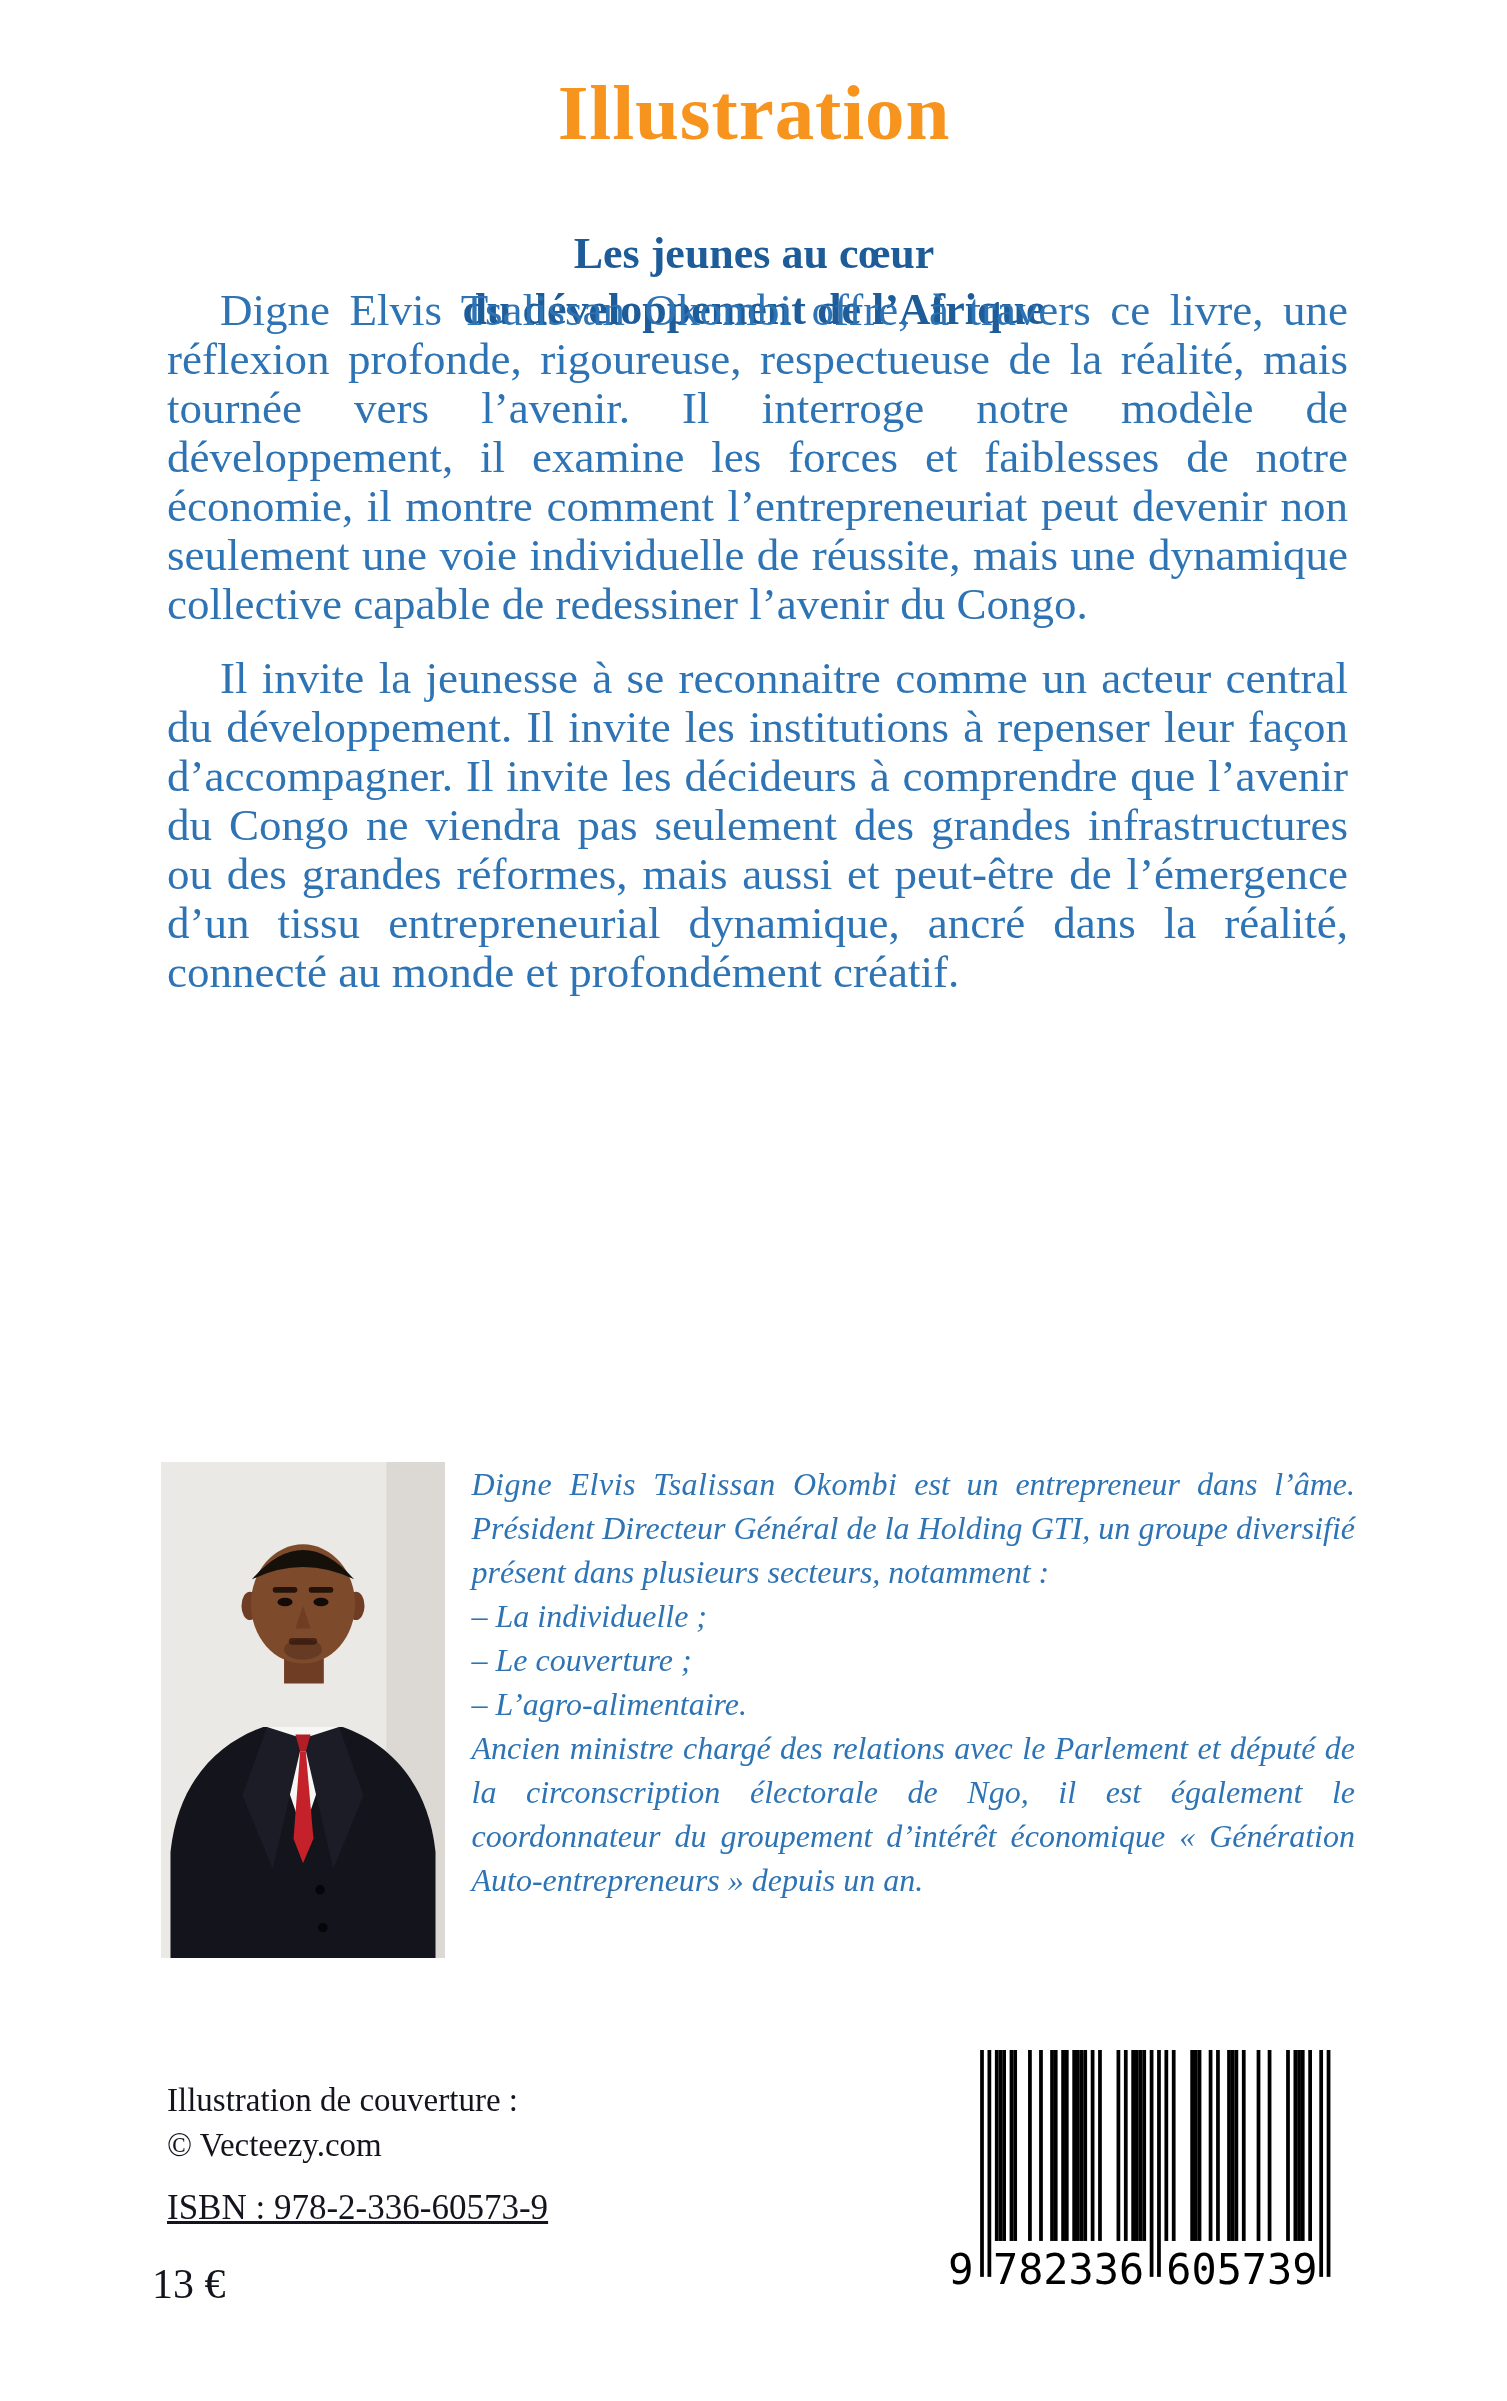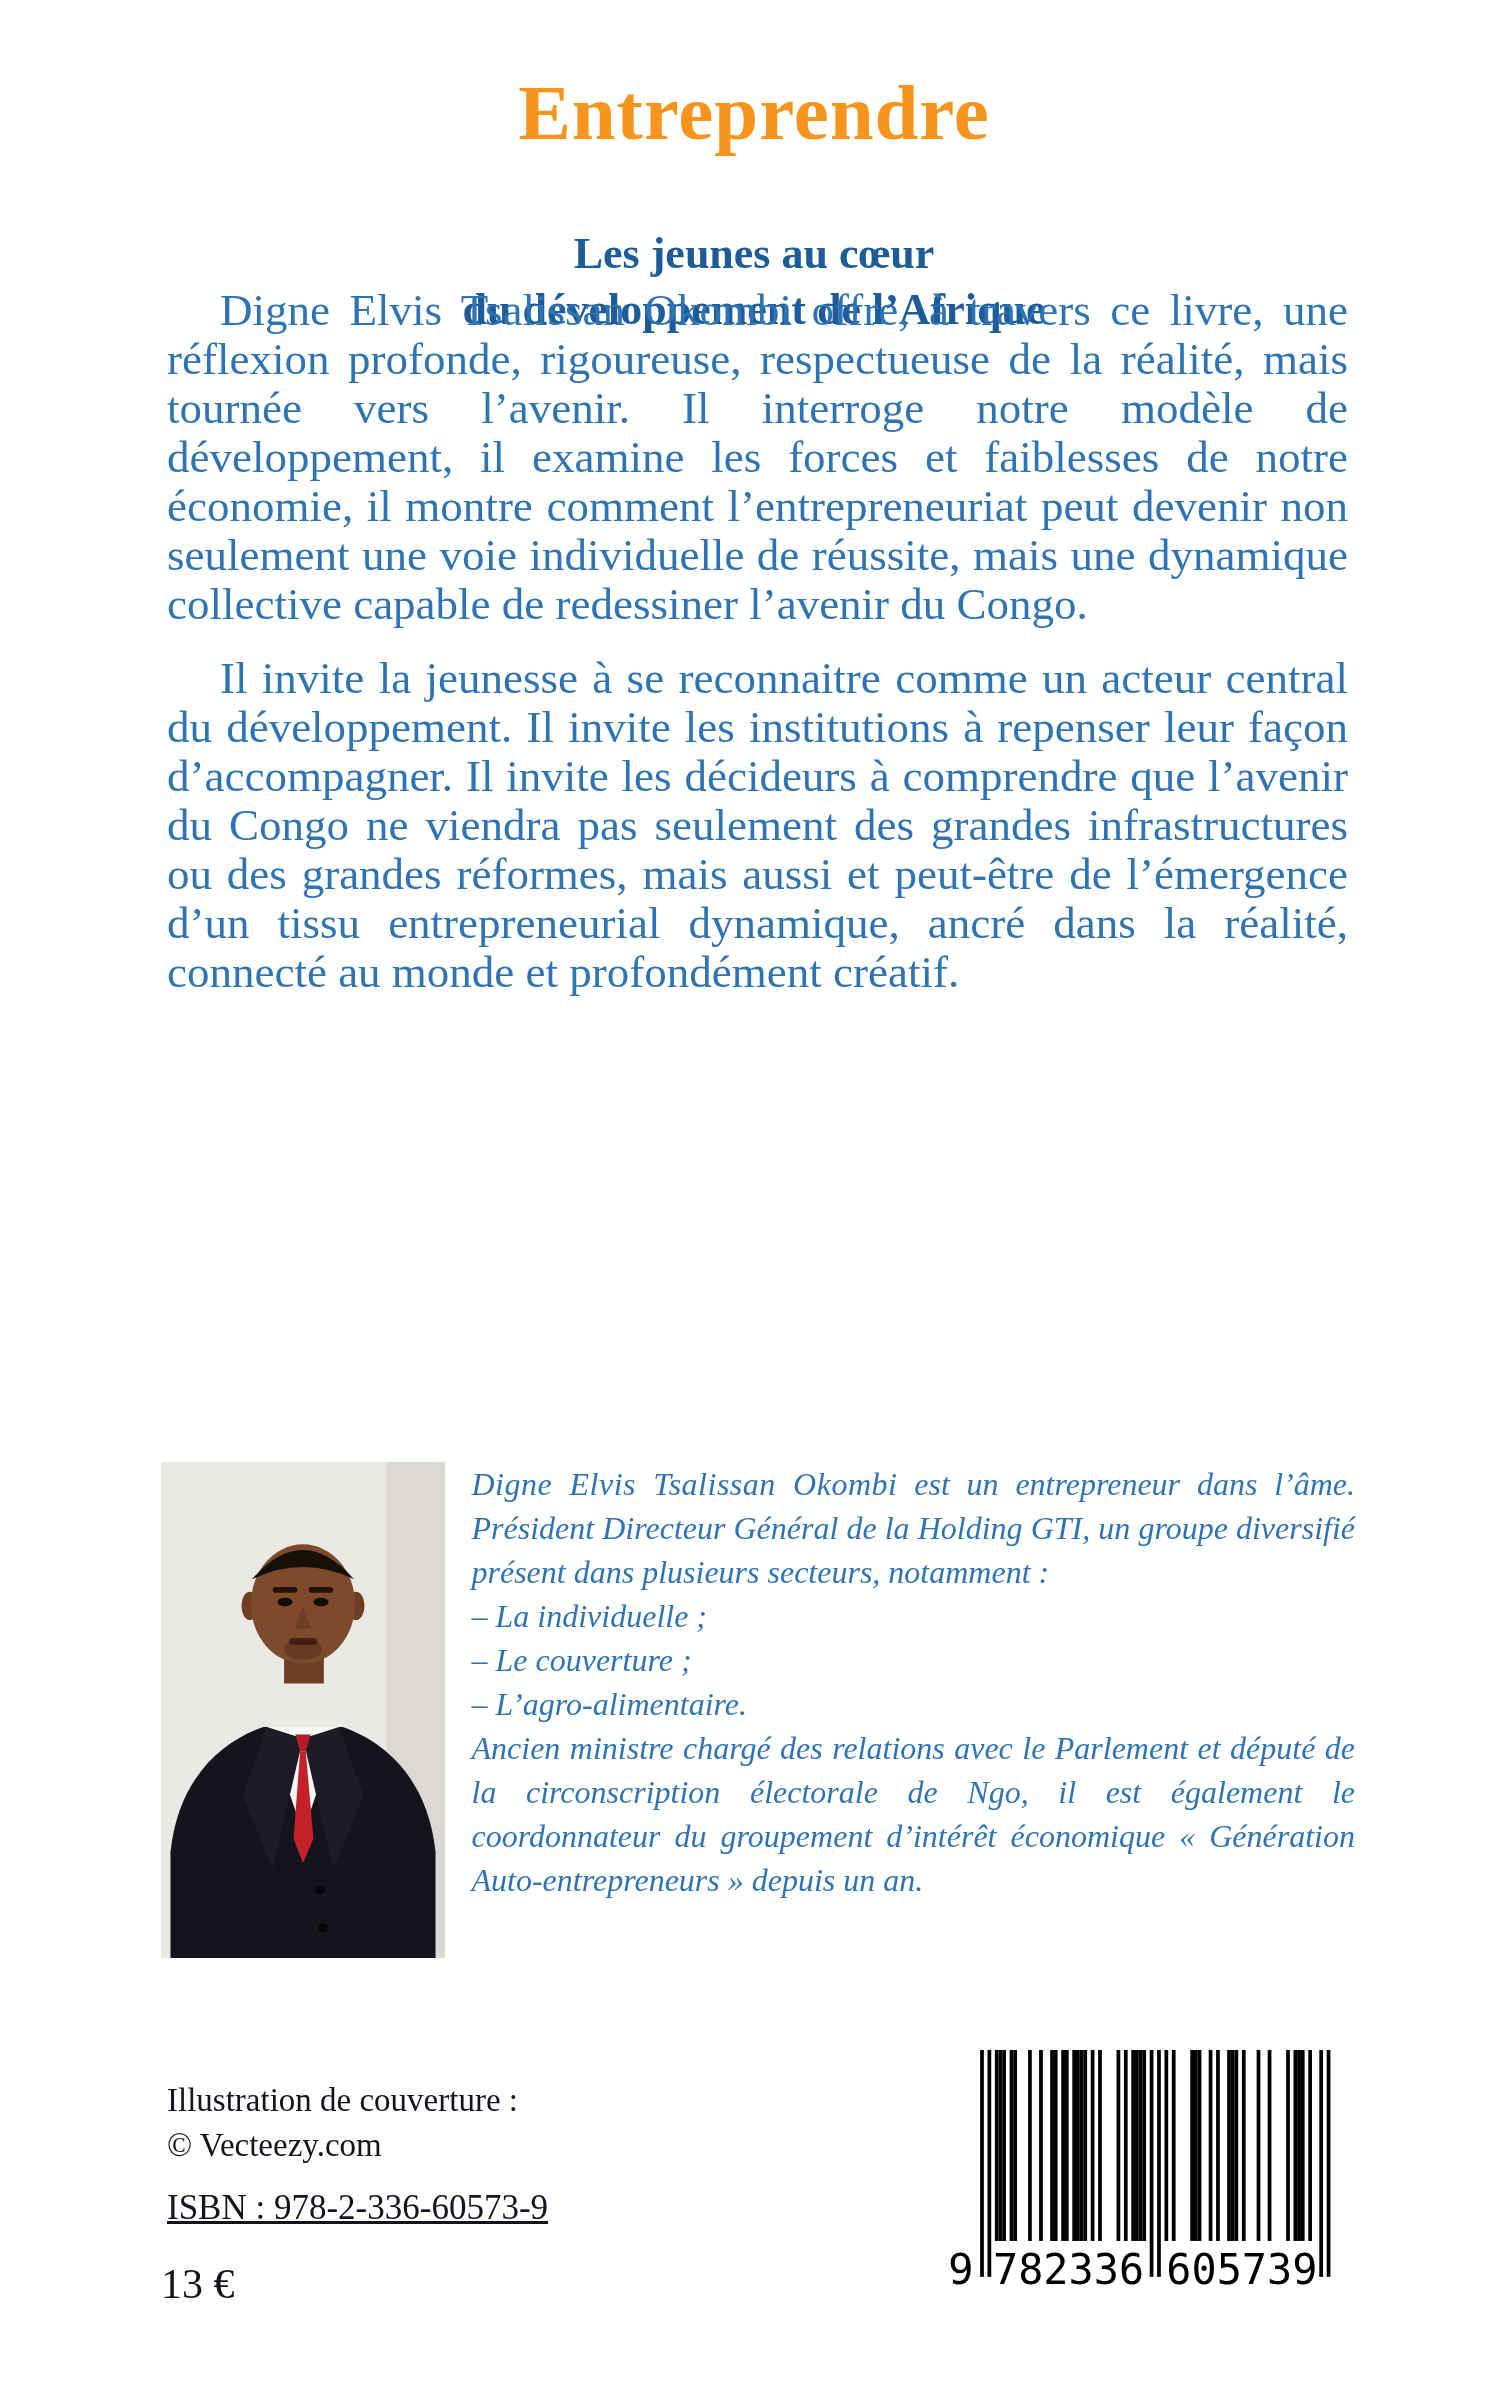--- a/index.html
+++ b/index.html
@@ -68,37 +68,37 @@
   }
   .isbn {
     position: absolute;
     top: 2188px; left: 167px;
     font-size: 35px;
     color: var(--footer-text, #14141E);
     text-decoration: underline;
   }
   .price {
     position: absolute;
-    top: 2260px; left: 161px;
+    top: 2260px; left: 152px;
     font-size: 42px;
     color: var(--footer-text, #14141E);
   }
   .barcode {
     position: absolute;
     top: 2050px; left: 946px;
     width: 401px; height: 242px;
     background: #ffffff;
   }
 </style>
 </head>
 <body>
 
 <div class="page">
 
-  <h1 class="title">Entreprendre</h1>
+  <h1 class="title">Illustration</h1>
 
   <div class="subtitle">
     <div>Les jeunes au cœur</div>
     <div>du développement de l’Afrique</div>
   </div>
 
   <div class="description">
     <p class="desc-para">Digne Elvis Tsalissan Okombi offre, à travers ce livre, une réflexion profonde, rigoureuse, respectueuse de la réalité, mais tournée vers l’avenir. Il interroge notre modèle de développement, il examine les forces et faiblesses de notre économie, il montre comment l’entrepreneuriat peut devenir non seulement une voie individuelle de réussite, mais une dynamique collective capable de redessiner l’avenir du Congo.</p>
     <p class="desc-para">Il invite la jeunesse à se reconnaitre comme un acteur central du développement. Il invite les institutions à repenser leur façon d’accompagner. Il invite les décideurs à comprendre que l’avenir du Congo ne viendra pas seulement des grandes infrastructures ou des grandes réformes, mais aussi et peut-être de l’émergence d’un tissu entrepreneurial dynamique, ancré dans la réalité, connecté au monde et profondément créatif.</p>
   </div>

